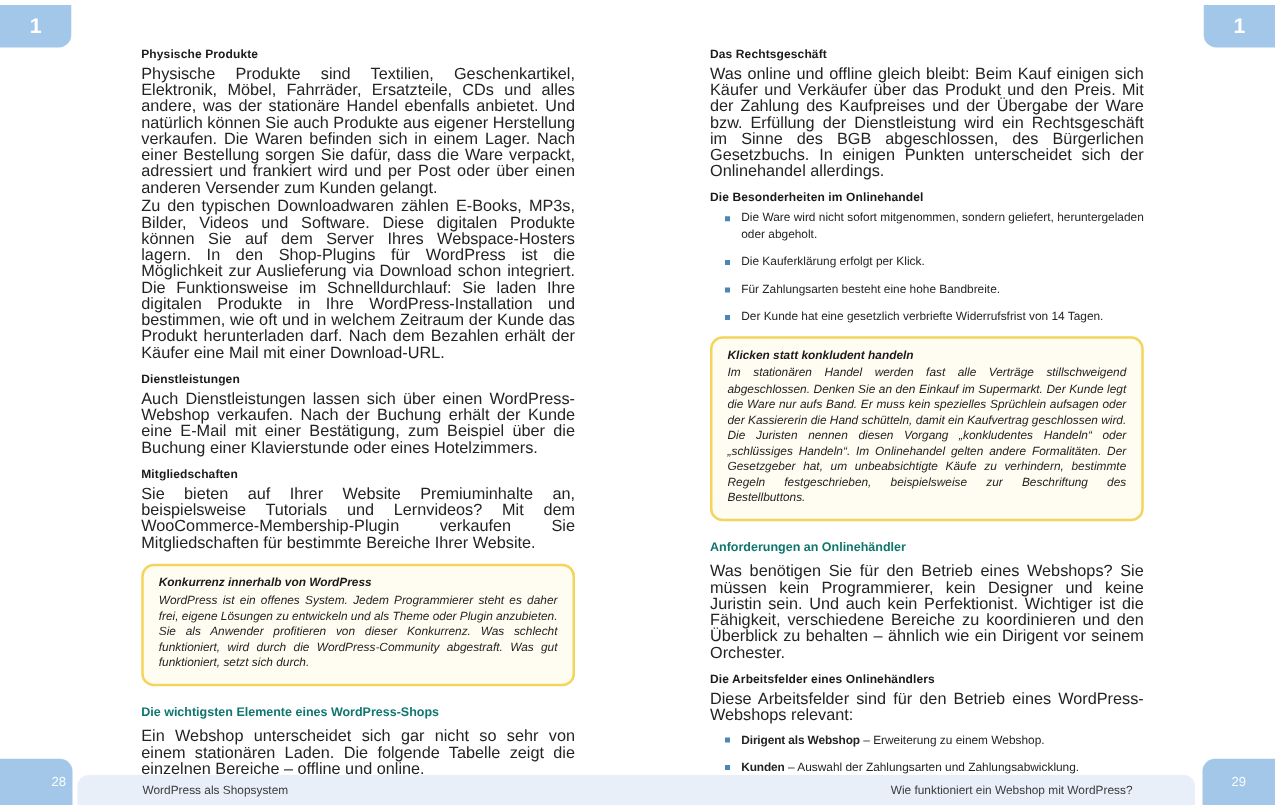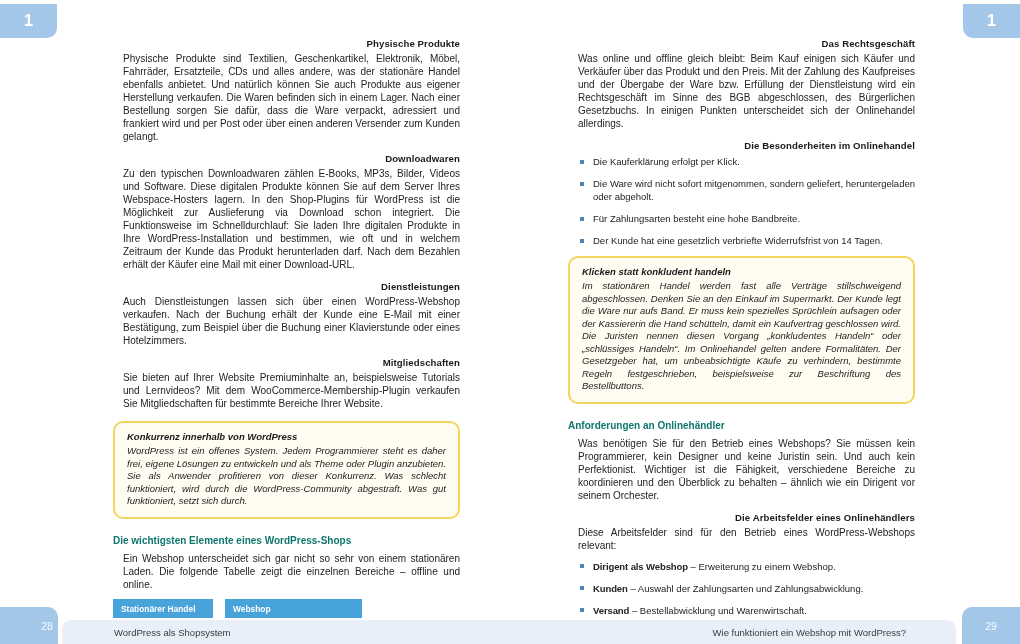--- a/index.html
+++ b/index.html
@@ -19,29 +19,29 @@
   }
   .chapter-tab.left  { left:0;  border-radius:0 0 10px 0; }
   .chapter-tab.right { right:0; border-radius:0 0 0 10px; }
 
   .page-col { position:absolute; top:34px; width:347px; }
   .page-col.left  { left:113px; }
   .page-col.right { left:568px; }
 
   h3.runin {
     font-size:9.6px; font-weight:bold; color:#1a1a1a;
-    margin:10px 0 3px 0; letter-spacing:0.1px;text-align:right;
+    margin:10px 0 3px 0; letter-spacing:0.1px;
   }
   h2.sub {
     font-size:10px; font-weight:bold; color:#0f766e;
     margin:16px 0 6px 0;
   }
   p.body {
-    font-size:10px; line-height:13px; text-align:justify;
-    margin:0 0 2px 10px;
+    font-size:13px; line-height:13px; text-align:justify;
+    margin:0 0 2px 0;
   }
 
   .info-box {
     border:2px solid #f3d45c; border-radius:10px;
     background:#fffdf2; padding:8px 12px 9px 12px;
     margin-top:11px;
     font-style:italic;
   }
   .info-box .box-title {
     font-size:9.5px; font-weight:bold; margin-bottom:3px; color:#1a1a1a;
@@ -89,21 +89,20 @@
 </head>
 <body>
 
 <div class="chapter-tab left">1</div>
 <div class="chapter-tab right">1</div>
 
 <div class="page-col left">
   <h3 class="runin" style="margin-top:4px">Physische Produkte</h3>
   <p class="body">Physische Produkte sind Textilien, Geschenkartikel, Elektronik, Möbel, Fahrräder, Ersatzteile, CDs und alles andere, was der stationäre Handel ebenfalls anbietet. Und natürlich können Sie auch Produkte aus eigener Herstellung verkaufen. Die Waren befinden sich in einem Lager. Nach einer Bestellung sorgen Sie dafür, dass die Ware verpackt, adressiert und frankiert wird und per Post oder über einen anderen Versender zum Kunden gelangt.</p>
 
-  <h3 class="runin">Downloadwaren</h3>
   <p class="body">Zu den typischen Downloadwaren zählen E-Books, MP3s, Bilder, Videos und Software. Diese digitalen Produkte können Sie auf dem Server Ihres Webspace-Hosters lagern. In den Shop-Plugins für WordPress ist die Möglichkeit zur Auslieferung via Download schon integriert. Die Funktionsweise im Schnelldurchlauf: Sie laden Ihre digitalen Produkte in Ihre WordPress-Installation und bestimmen, wie oft und in welchem Zeitraum der Kunde das Produkt herunterladen darf. Nach dem Bezahlen erhält der Käufer eine Mail mit einer Download-URL.</p>
 
   <h3 class="runin">Dienstleistungen</h3>
   <p class="body">Auch Dienstleistungen lassen sich über einen WordPress-Webshop verkaufen. Nach der Buchung erhält der Kunde eine E-Mail mit einer Bestätigung, zum Beispiel über die Buchung einer Klavierstunde oder eines Hotelzimmers.</p>
 
   <h3 class="runin">Mitgliedschaften</h3>
   <p class="body">Sie bieten auf Ihrer Website Premiuminhalte an, beispielsweise Tutorials und Lernvideos? Mit dem WooCommerce-Membership-Plugin verkaufen Sie Mitgliedschaften für bestimmte Bereiche Ihrer Website.</p>
 
   <div class="info-box">
     <div class="box-title">Konkurrenz innerhalb von WordPress</div>
@@ -135,25 +134,25 @@
 </div>
 
 <div class="page-col right">
   <h3 class="runin" style="margin-top:4px">Das Rechtsgeschäft</h3>
   <p class="body">Was online und offline gleich bleibt: Beim Kauf einigen sich Käufer und Verkäufer über das Produkt und den Preis. Mit der Zahlung des Kaufpreises und der Übergabe der Ware bzw. Erfüllung der Dienstleistung wird ein Rechtsgeschäft im Sinne des BGB abgeschlossen, des Bürgerlichen Gesetzbuchs. In einigen Punkten unterscheidet sich der Onlinehandel allerdings.</p>
 
   <h3 class="runin">Die Besonderheiten im Onlinehandel</h3>
   <div class="bullet-list">
     <div class="bullet-item">
       <span class="sq"></span>
-      <span class="bt">Die Kauferklärung erfolgt per Klick.</span>
+      <span class="bt">Die Ware wird nicht sofort mitgenommen, sondern geliefert, heruntergeladen oder abgeholt.</span>
     </div>
     <div class="bullet-item">
       <span class="sq"></span>
-      <span class="bt">Die Ware wird nicht sofort mitgenommen, sondern geliefert, heruntergeladen oder abgeholt.</span>
+      <span class="bt">Die Kauferklärung erfolgt per Klick.</span>
     </div>
     <div class="bullet-item">
       <span class="sq"></span>
       <span class="bt">Für Zahlungsarten besteht eine hohe Bandbreite.</span>
     </div>
     <div class="bullet-item">
       <span class="sq"></span>
       <span class="bt">Der Kunde hat eine gesetzlich verbriefte Widerrufsfrist von 14 Tagen.</span>
     </div>
   </div>

